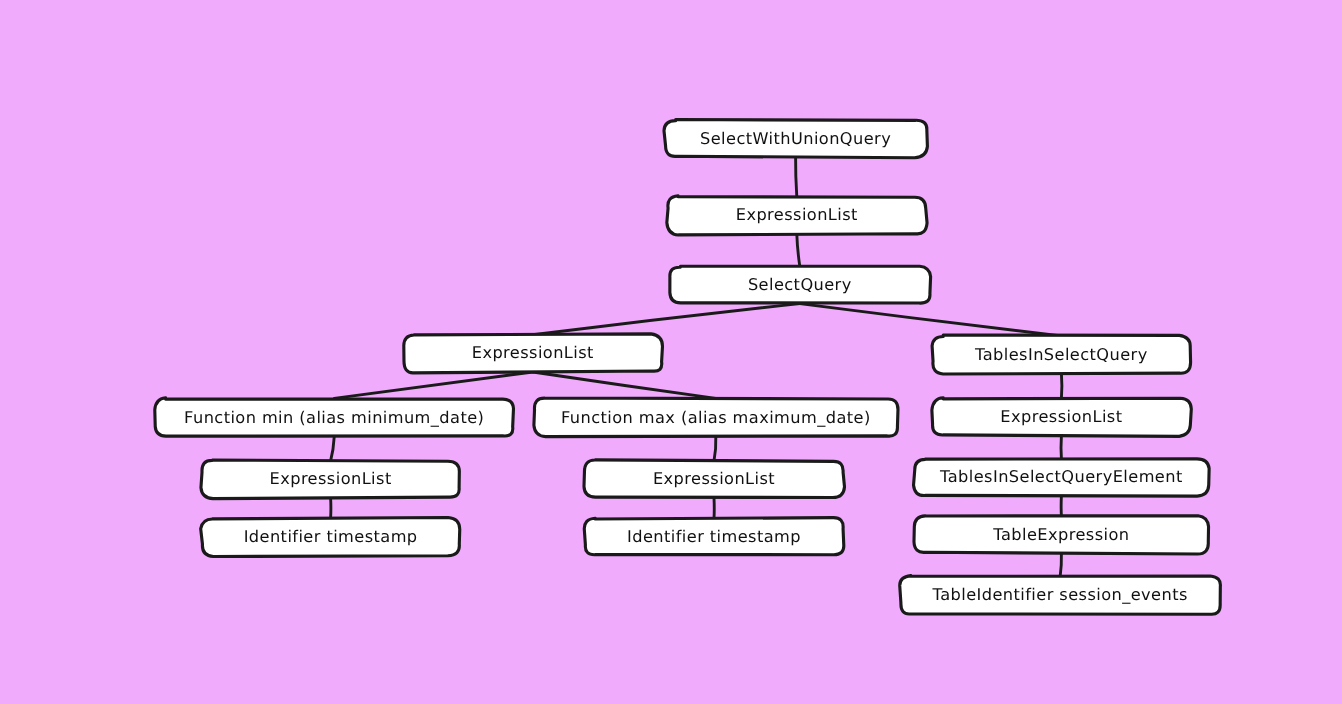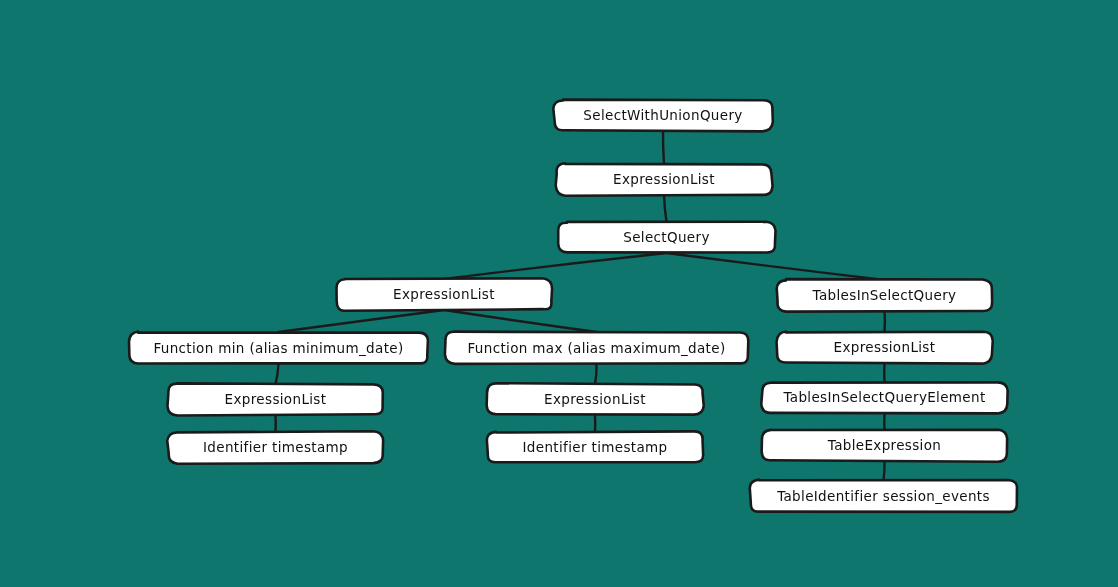--- a/index.html
+++ b/index.html
@@ -11,21 +11,21 @@
   body {
     width: 1118px;
     height: 587px;
     overflow: hidden;
     font-family: "DejaVu Sans", sans-serif;
   }
   #diagram-root {
     position: relative;
     width: 1118px;
     height: 587px;
-    background: #0f766e;
+    background: #f0abfc;
   }
   svg#tree-svg {
     position: absolute;
     top: 0;
     left: 0;
     width: 1118px;
     height: 587px;
     display: block;
   }
   .edge-line {

